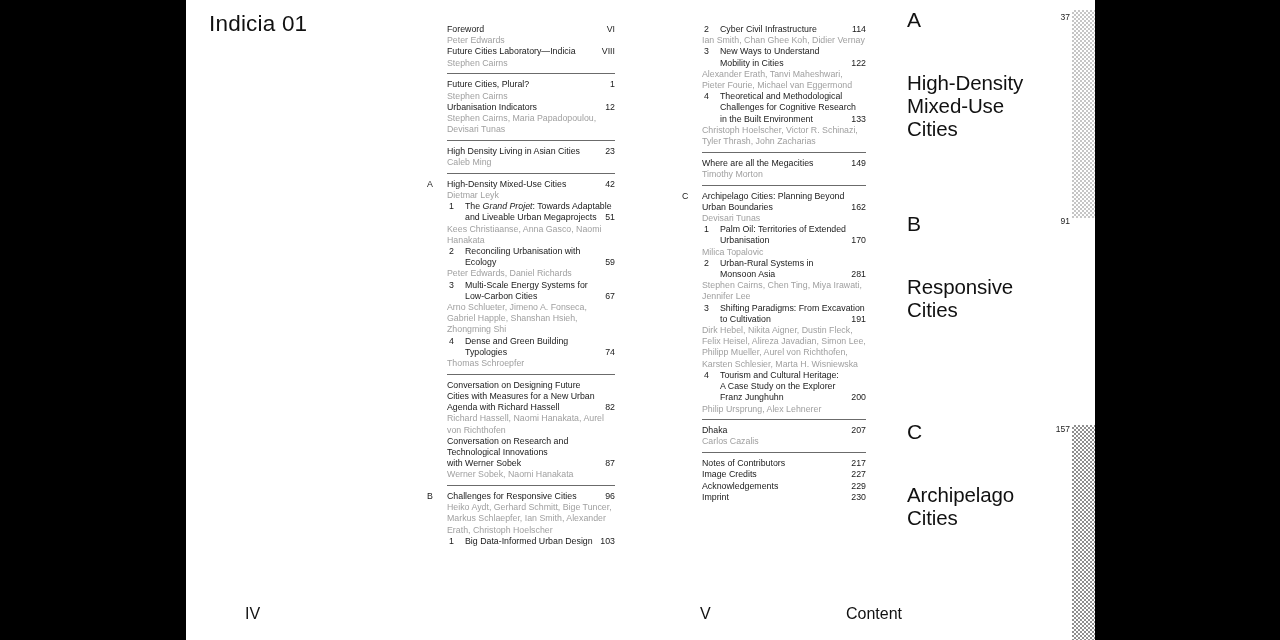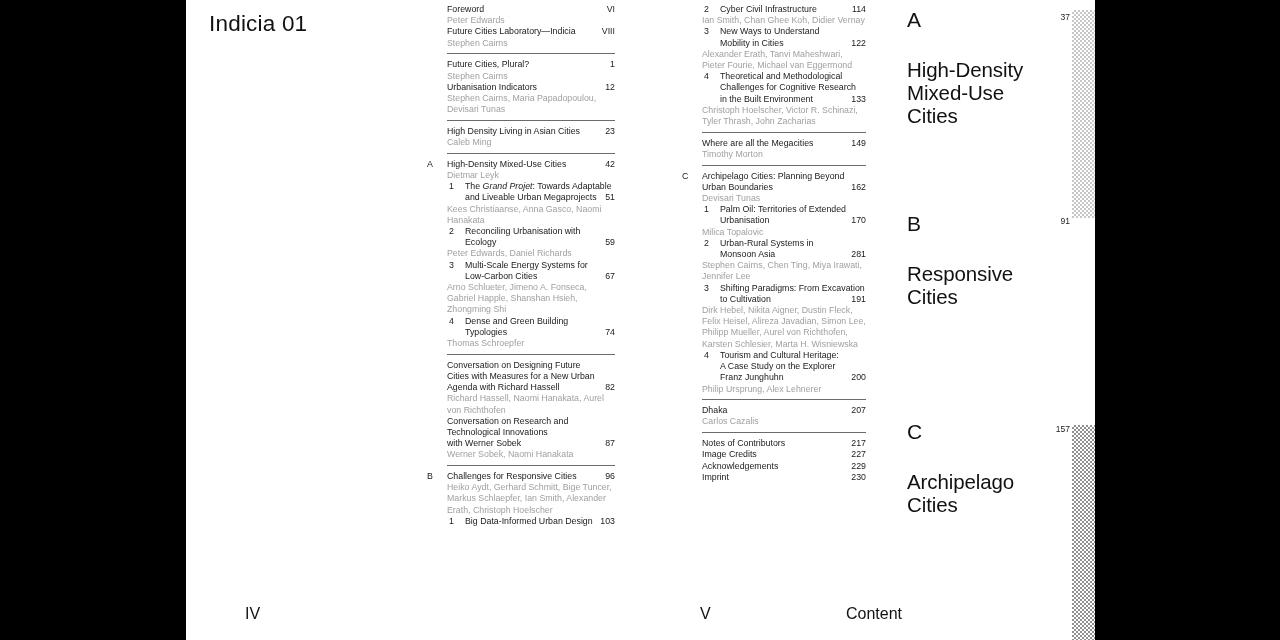--- a/index.html
+++ b/index.html
@@ -12,41 +12,41 @@
   .page{
     position:absolute;left:186px;top:0;width:909px;height:640px;
     background:#fff;color:#161616;
   }
   .book-title{
     position:absolute;left:23px;top:11px;
     font-size:22.5px;letter-spacing:.2px;color:#111;
   }
   
   .col{
-    position:absolute;top:4px;
+    position:absolute;top:24px;
     font-size:8.8px;line-height:11.2px;color:#1a1a1a;
   }
   #col-1{left:241px;width:188px;}
   #col-2{left:496px;width:184px;}
   .entry{display:flex;}
   .gutter{width:20px;flex:none;}
   .content{flex:1;position:relative;min-width:0;}
   .itemnum{position:absolute;left:2px;top:0;}
   .tline{display:flex;}
   .tline.indent{padding-left:18px;}
   .tline .txt{white-space:pre-wrap;}
   .pageno{margin-left:auto;padding-left:5px;flex:none;}
   .authors{color:#a0a0a0;}
   .divider{border-top:1px solid #6b6b6b;margin:4.5px 0 5px 20px;height:0;}
   
   .panel{position:absolute;left:721px;top:0;width:164px;}
   .sec{position:absolute;left:0;width:100%;}
   .sec-letter{font-size:21px;line-height:24px;color:#111;}
   .sec-page{position:absolute;right:1px;top:4px;font-size:8.5px;color:#222;}
-  .sec-title{margin-top:26px;font-size:20.5px;line-height:23px;letter-spacing:-.1px;color:#111;}
+  .sec-title{margin-top:39px;font-size:20.5px;line-height:23px;letter-spacing:-.1px;color:#111;}
   
   .strip{position:absolute;left:886px;top:10px;width:23px;height:630px;}
   .band{width:100%;}
   .band-a{
     height:208px;
     background-image:conic-gradient(#c6c6c6 25%, #fff 0 50%, #c6c6c6 0 75%, #fff 0);
     background-size:4px 4px;
   }
   .band-b{
     height:207px;

